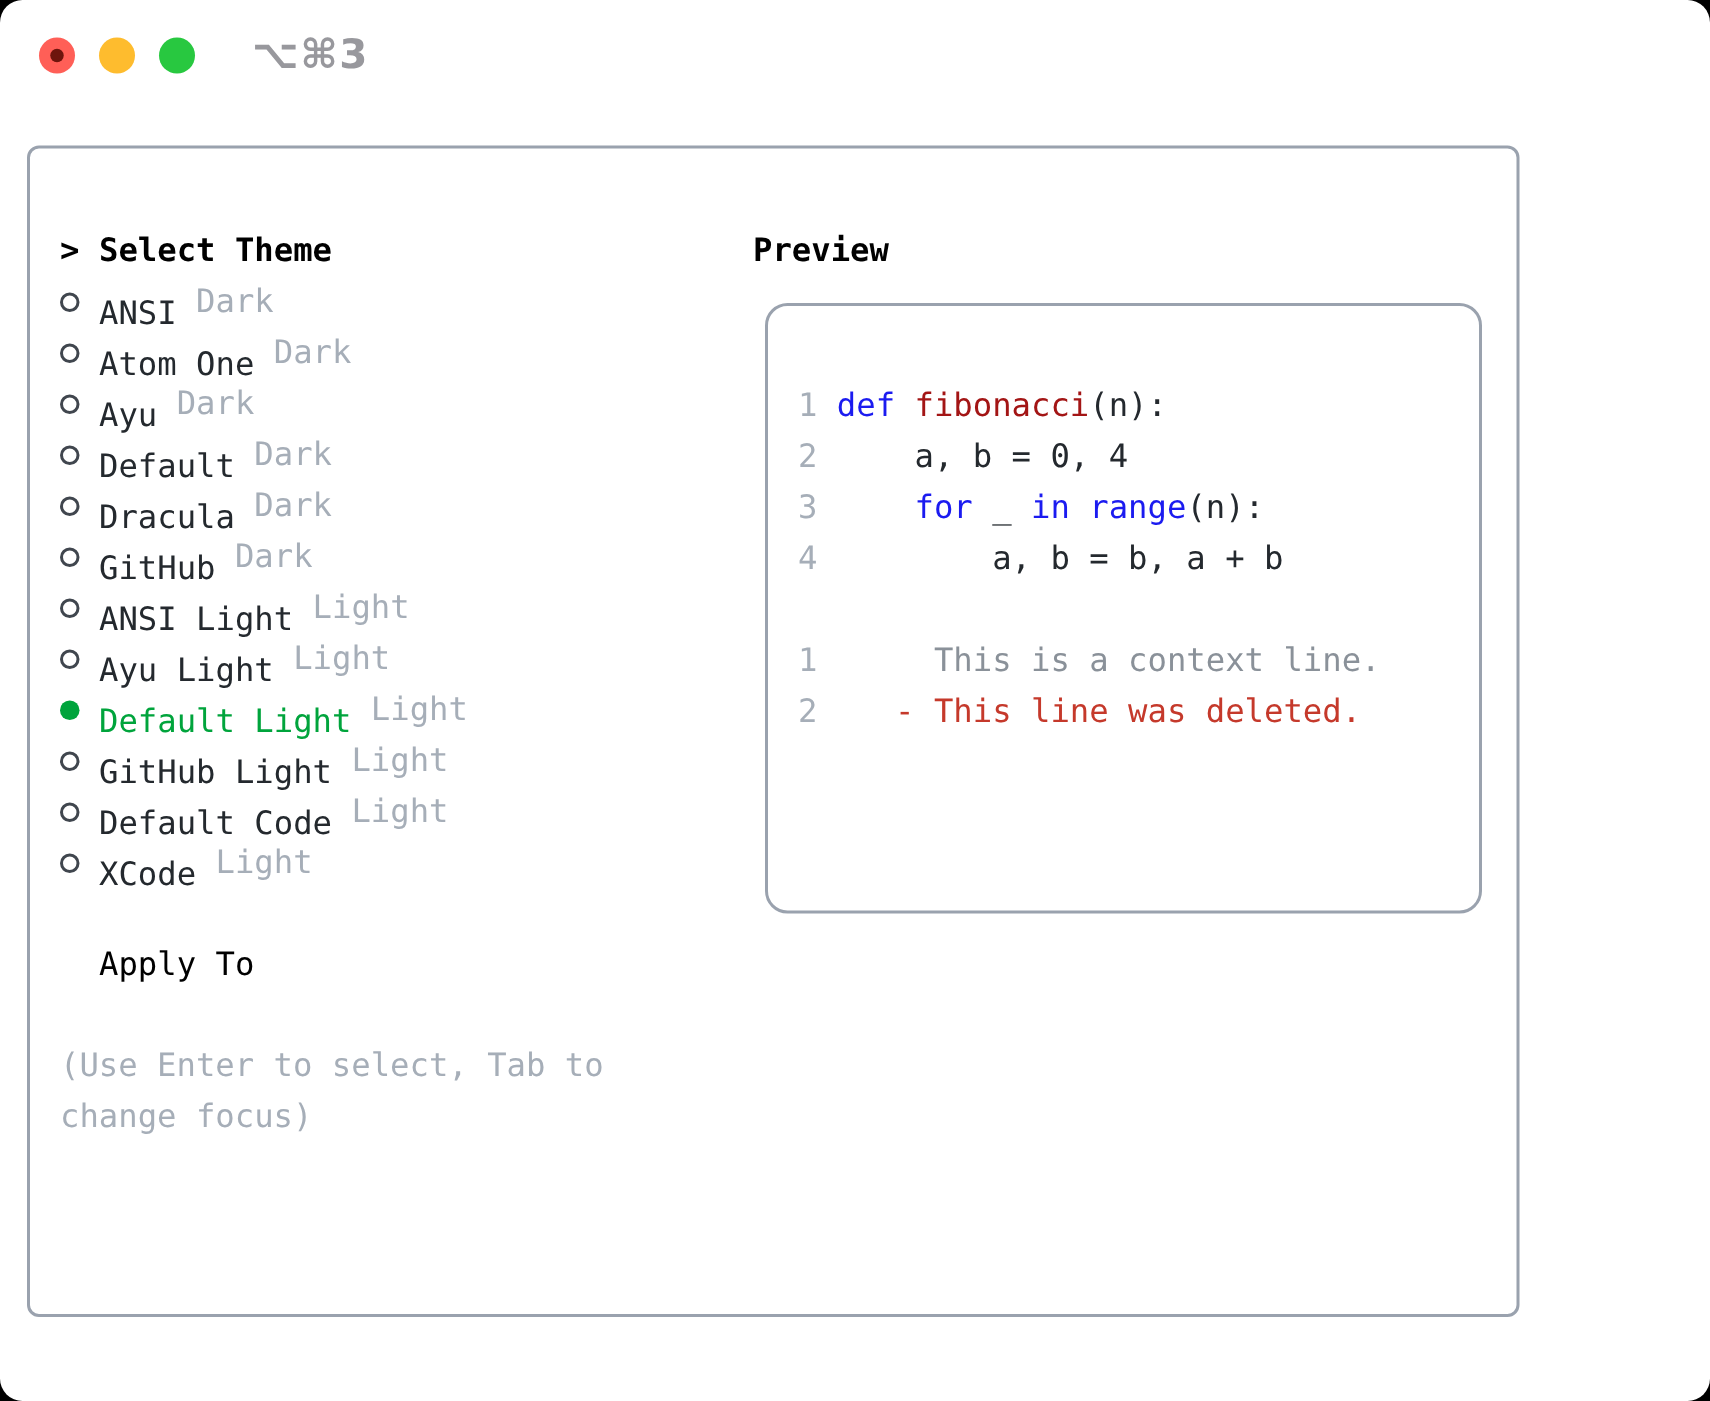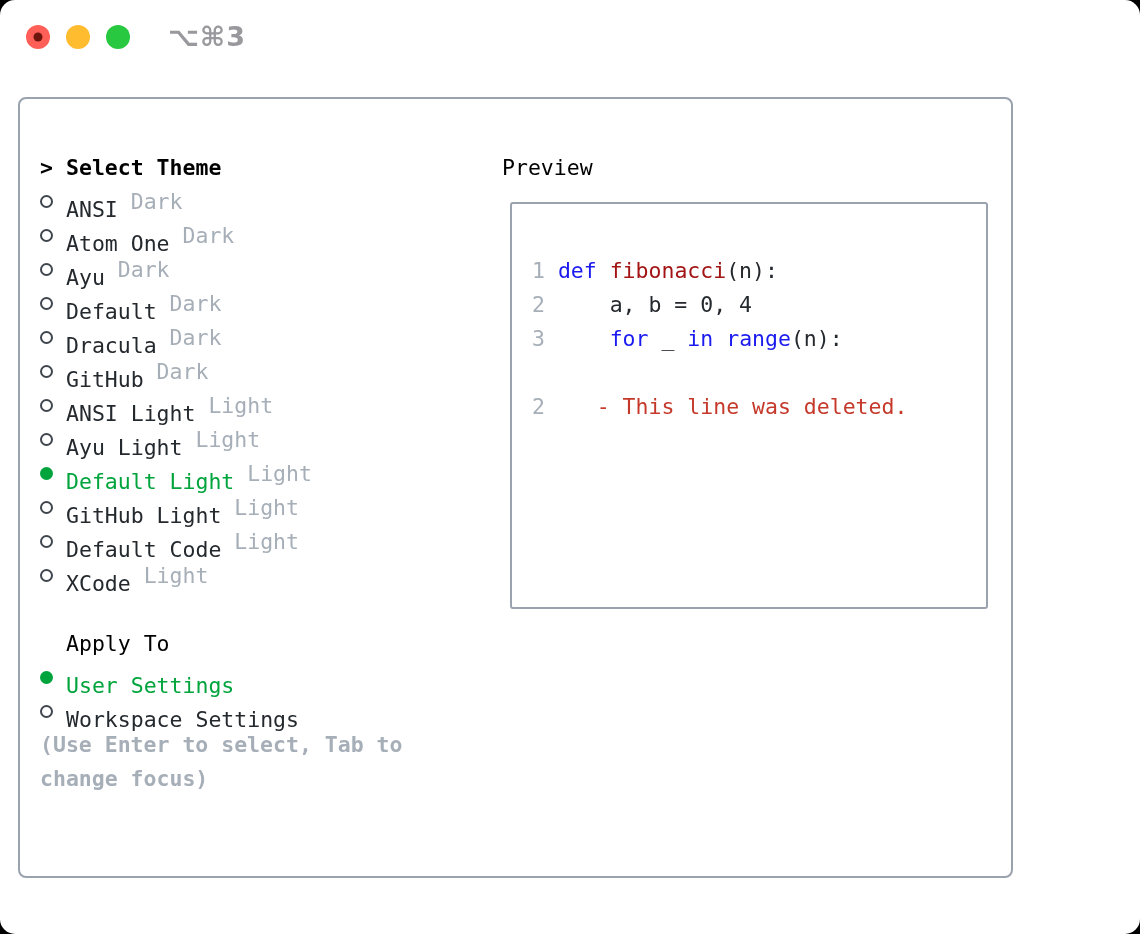--- a/index.html
+++ b/index.html
@@ -26,23 +26,23 @@
   .row.blank{height:34px;}
   .marker{width:26px;flex:0 0 26px;display:flex;align-items:center;}
   .prompt{font-weight:700;color:var(--header);}
   .hdr{font-weight:700;color:var(--header);}
   .subhdr{color:var(--header);}
   .ring{width:13px;height:13px;border:2px solid var(--ring);border-radius:50%;}
   .dotsel{width:13px;height:13px;border-radius:50%;background:var(--green);}
   .tname{color:var(--text);margin-top:16px;}
   .tname.sel{color:var(--green);}
   .tvariant{color:var(--muted);}
-  .hint{width:430px;line-height:34px;color:var(--muted);white-space:pre-wrap;font-weight:bold;}
-  .preview-label{position:absolute;left:482px;top:51px;height:34px;display:flex;align-items:center;font-size:21.5px;font-weight:400;color:var(--header);text-align:center;}
-  .preview-box{position:absolute;left:490px;top:103px;width:478px;height:407px;border:2px solid var(--border);border-radius:3px;background:#fff;padding:50px 0 0 20px;overflow:hidden;}
+  .hint{margin-top:34px;width:430px;line-height:34px;color:var(--muted);white-space:pre-wrap;}
+  .preview-label{position:absolute;left:482px;top:51px;height:34px;display:flex;align-items:center;font-size:21.5px;font-weight:700;color:var(--header);text-align:center;}
+  .preview-box{position:absolute;left:490px;top:103px;width:478px;height:407px;border:2px solid var(--border);border-radius:15px;background:#fff;padding:50px 0 0 20px;overflow:hidden;}
   .code-line{height:34px;line-height:34px;font-size:21.5px;white-space:pre;}
   .ln{display:inline-block;width:2ch;color:var(--muted);}
   .c-pl{color:var(--text);}
   .c-kw{color:var(--kw);}
   .c-fn{color:var(--fn);}
   .c-ctx{color:#8a9199;}
   .c-del{color:var(--deleted);}
   .c-add{color:var(--added);}
 </style>
 </head>
@@ -84,34 +84,32 @@
           <div class="row"><span class="marker"><span class="ring"></span></span><span class="tname">XCode</span><span class="tvariant"> Light</span></div>
         </div>
 
       <div class="row blank"></div>
 
       <div class="row">
         <span class="marker"></span>
         <span class="subhdr">Apply To</span>
       </div>
 
-      <div id="apply-list">
-          <div class="row"><span class="marker"><span class="dotsel"></span></span><span class="tname sel">User Settings</span></div>
-          <div class="row"><span class="marker"><span class="ring"></span></span><span class="tname">Workspace Settings</span></div>
-        </div>
 
       <div class="hint">(Use Enter to select, Tab to change focus)</div>
     </div>
 
     <div class="preview-label">Preview</div>
 
     <div class="preview-box">
       <div id="code-lines">
           <div class="code-line"><span class="ln">1</span><span class="c-kw">def</span><span class="c-pl"> </span><span class="c-fn">fibonacci</span><span class="c-pl">(n):</span></div>
           <div class="code-line"><span class="ln">2</span><span class="c-pl">    a, b = 0, 4</span></div>
           <div class="code-line"><span class="ln">3</span><span class="c-pl">    </span><span class="c-kw">for</span><span class="c-pl"> _ </span><span class="c-kw">in</span><span class="c-pl"> </span><span class="c-kw">range</span><span class="c-pl">(n):</span></div>
+          <div class="code-line"><span class="ln">4</span><span class="c-pl">        a, b = b, a + b</span></div>
           <div class="code-line"><span class="ln"></span></div>
+          <div class="code-line"><span class="ln">1</span><span class="c-pl">     </span><span class="c-ctx">This is a context line.</span></div>
           <div class="code-line"><span class="ln">2</span><span class="c-pl">   </span><span class="c-del">- This line was deleted.</span></div>
         </div>
     </div>
 
   </div>
 </div>
 
 </body></html>

